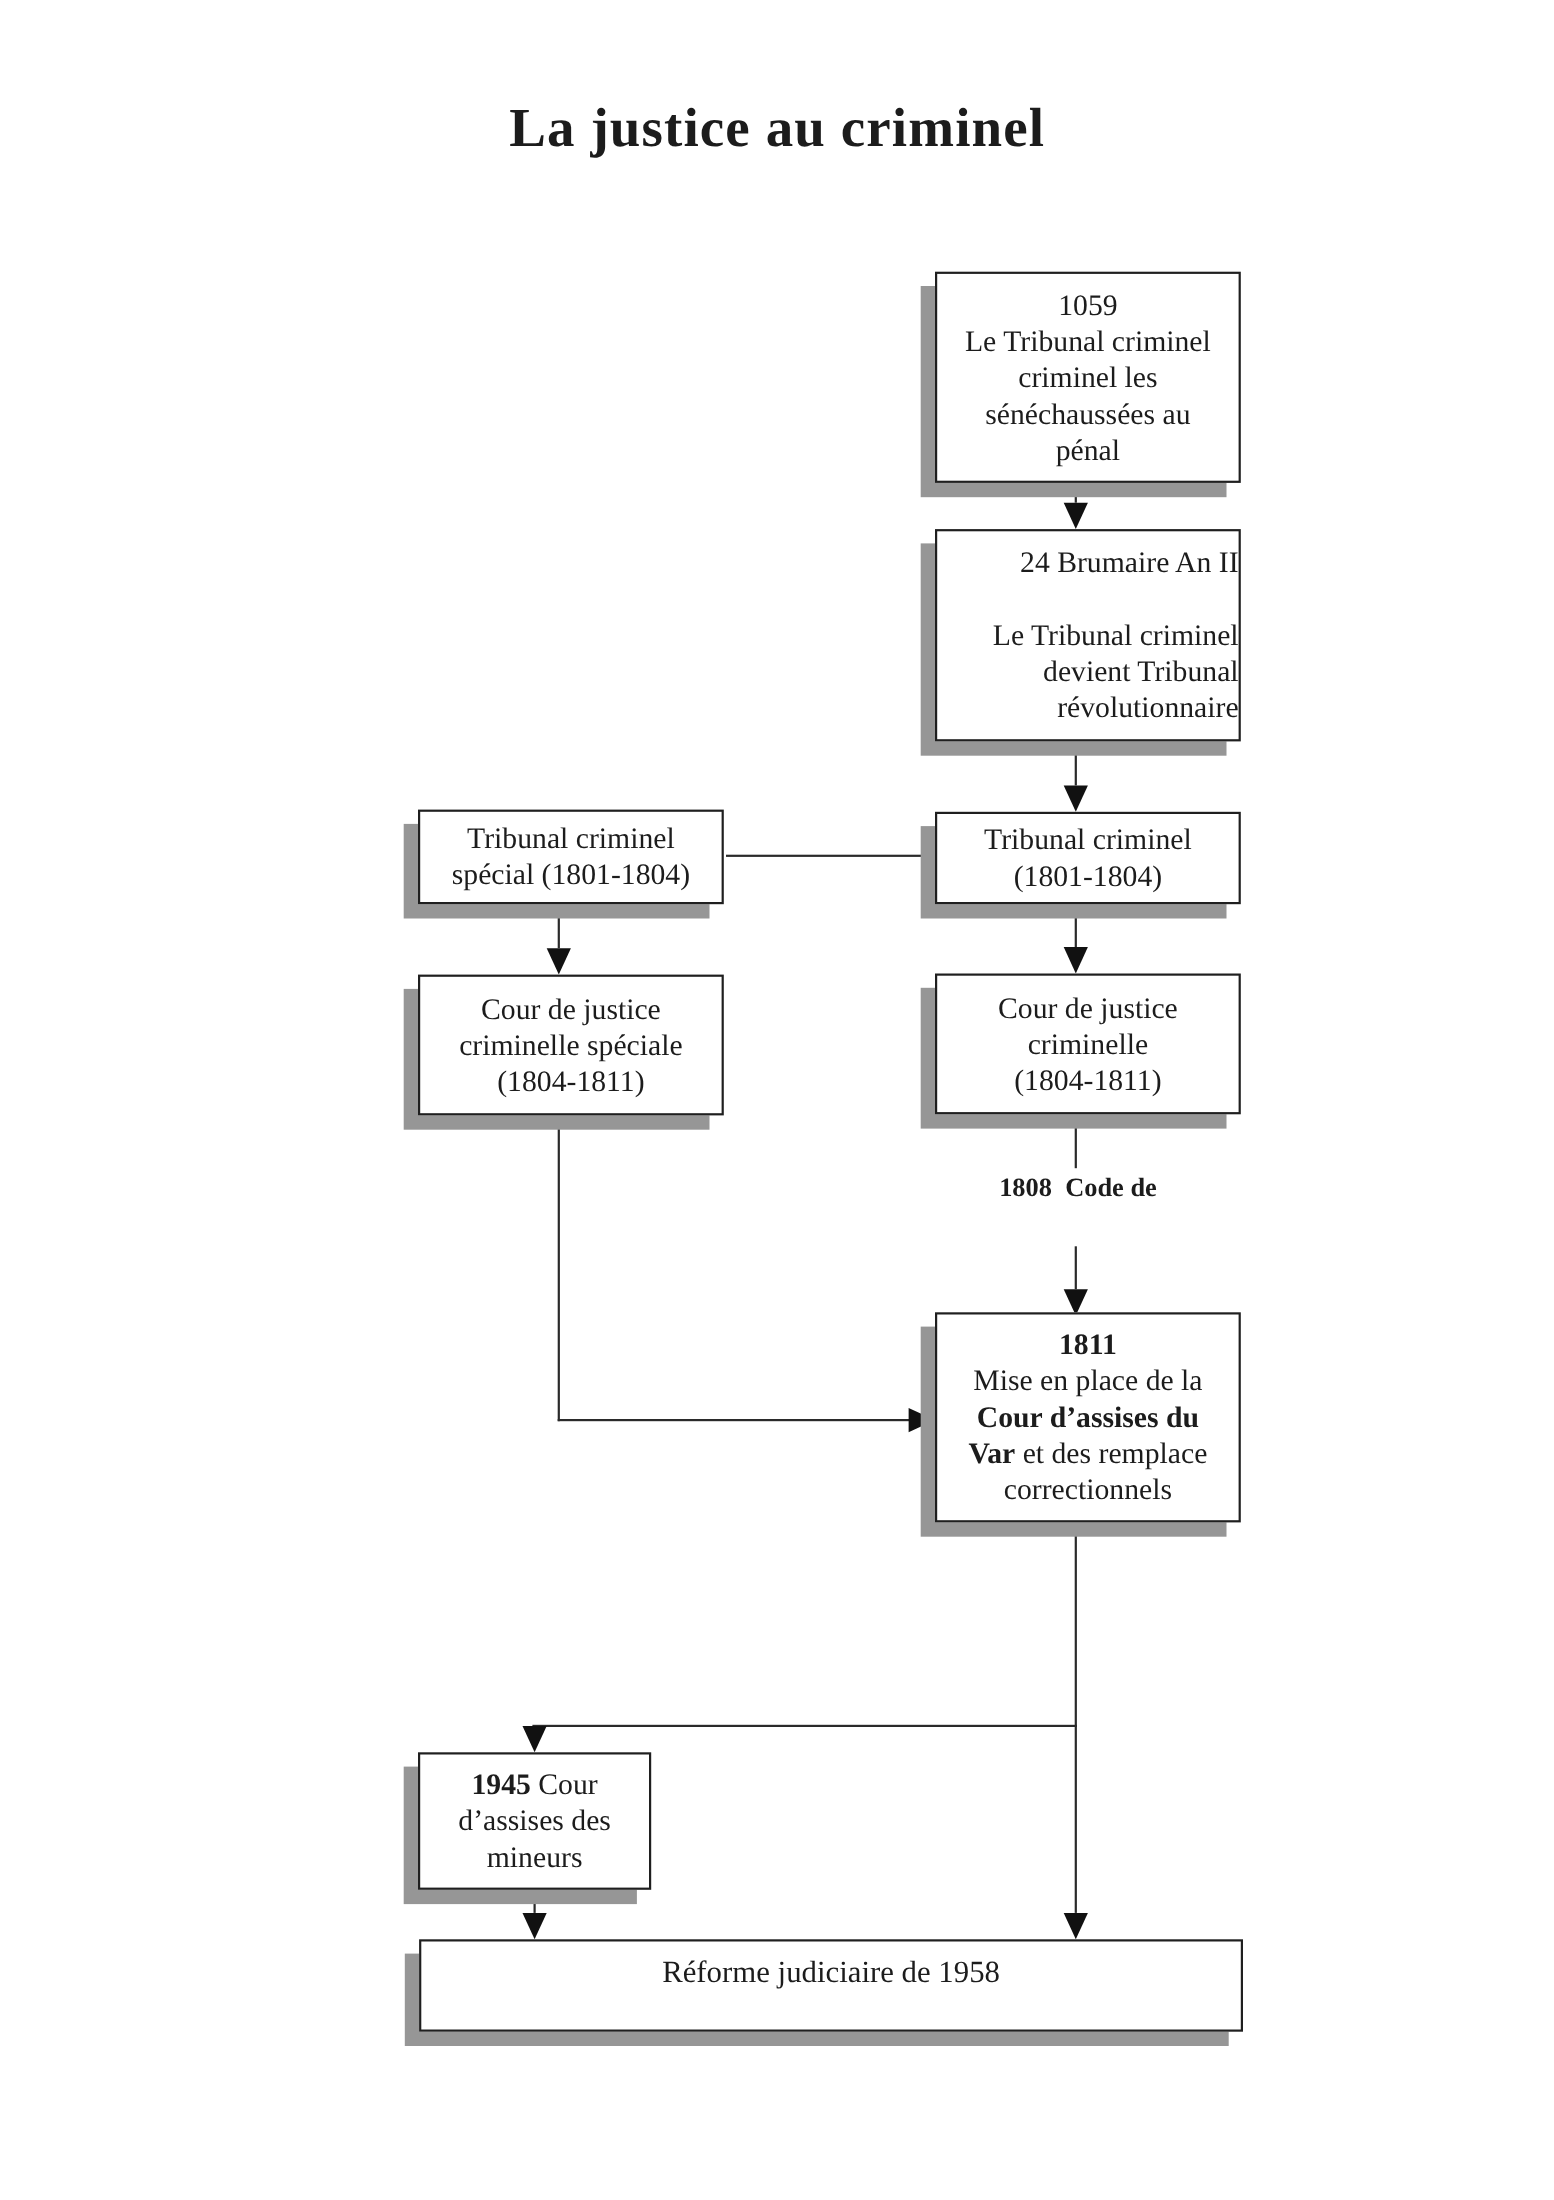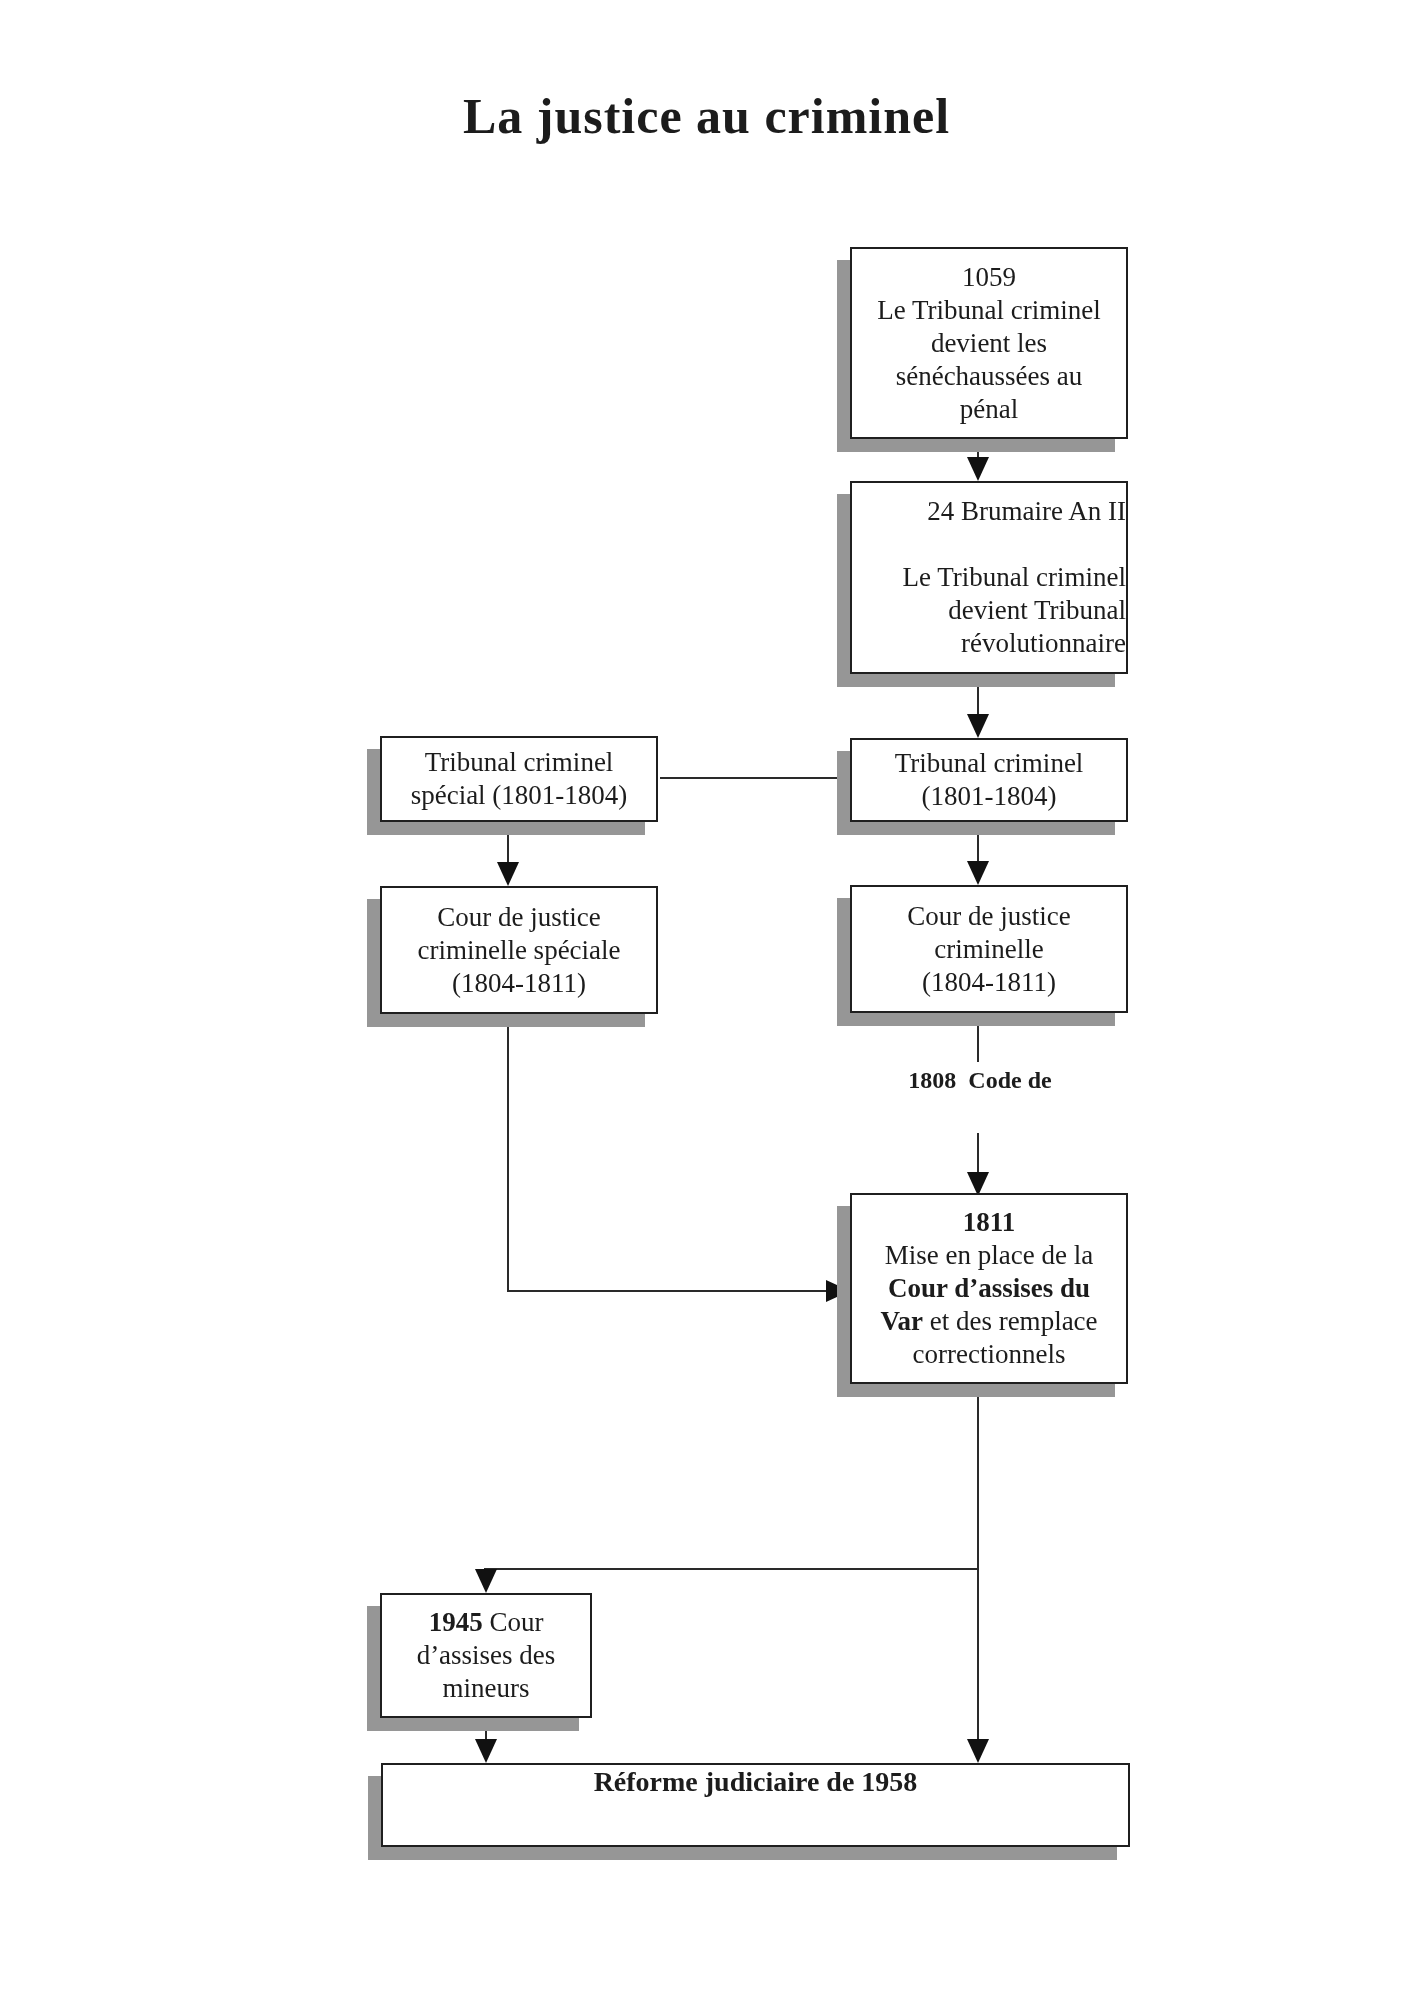--- a/index.html
+++ b/index.html
@@ -71,37 +71,37 @@
     position: absolute;
     text-align: center;
     font-weight: bold;
     font-size: 24px;
     line-height: 34px;
     z-index: 3;
     background: #ffffff;
   }
   .box-reforme {
     justify-content: flex-start;
-    padding-top: 0;
-    font-weight: bold;
+    padding-top: 12px;
+    font-weight: normal;
     font-size: 28px;
     align-items: flex-end;
   }
 </style>
 </head>
 <body>
 
 <div id="canvas">
 
   <div class="title">La justice au criminel</div>
 
   <div class="box" style="left:850px; top:247px; width:278px; height:192px;">
     <div class="line">1059</div>
     <div class="line">Le Tribunal criminel</div>
-    <div class="line">devient les</div>
+    <div class="line">criminel les</div>
     <div class="line">sénéchaussées au</div>
     <div class="line">pénal</div>
   </div>
 
   <div class="box" style="left:850px; top:481px; width:278px; height:193px;text-align:right;">
     <div class="line">24 Brumaire An II</div>
     <div class="line"></div>
     <div class="line">Le Tribunal criminel</div>
     <div class="line">devient Tribunal</div>
     <div class="line">révolutionnaire</div>

